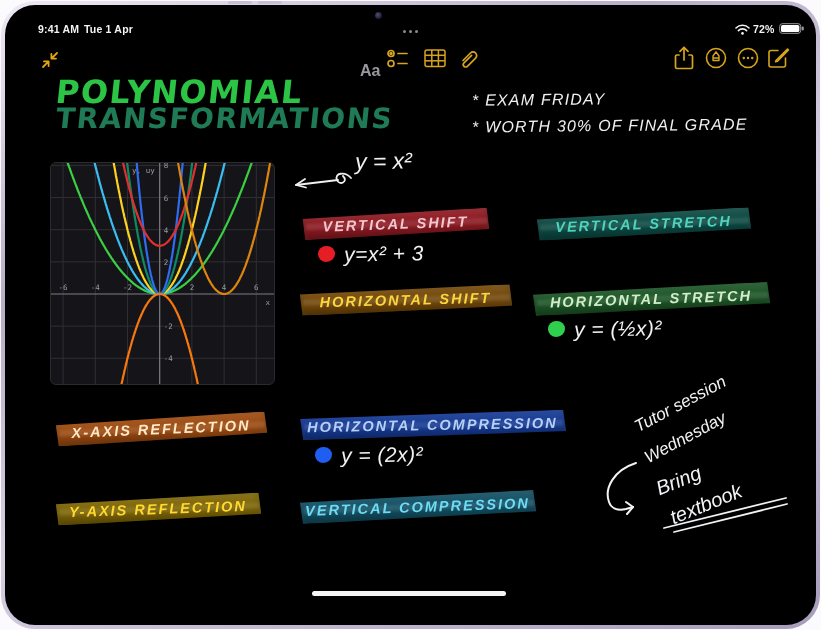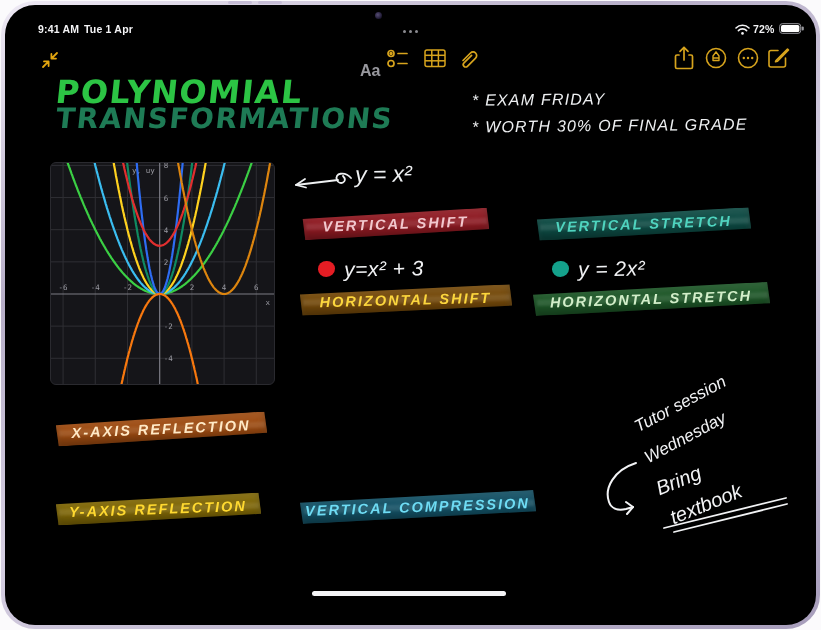--- a/index.html
+++ b/index.html
@@ -33,21 +33,21 @@
   
   .card{position:absolute;}
   .strip{position:relative;height:26px;display:flex;align-items:center;justify-content:center;
     background:var(--hl);transform:rotate(var(--rot,-2deg));
     clip-path:polygon(0.5% 18%,99% 0%,100% 82%,1.5% 100%);
     box-shadow:inset 0 6px 10px rgba(255,255,255,.10),inset 0 -6px 10px rgba(0,0,0,.35);}
   .strip::after{content:"";position:absolute;left:2%;right:1%;top:40%;height:22%;
     background:rgba(255,255,255,.10);filter:blur(1px);}
   .strip-label{color:var(--tc);font-style:italic;font-size:14.5px;font-weight:600;
     letter-spacing:2px;white-space:nowrap;z-index:1;}
-  .eqrow{display:flex;align-items:center;gap:9px;margin-top:20px;padding-left:16px;}
+  .eqrow{display:flex;align-items:center;gap:9px;margin-top:5px;padding-left:16px;}
   .dot{width:17px;height:16px;border-radius:50% 48% 52% 50%;background:var(--dc);flex:none;}
   .eq{font-family:"Liberation Sans",sans-serif;font-style:italic;font-size:21px;
     color:#f0f1f3;letter-spacing:.5px;white-space:nowrap;transform:rotate(-1deg);}
   
   .sidenote{font-style:italic;color:#f2f3f5;white-space:nowrap;transform-origin:left center;}
   
   .homebar{width:194px;height:5px;border-radius:3px;background:#f4f4f6;}
 </style>
 </head>
 <body>
@@ -179,54 +179,63 @@
         <path d="M61.8,267.1L62.5,263.4L63.1,259.7L63.8,256.1L64.4,252.5L65.0,249.0L65.7,245.6L66.3,242.2L67.0,238.8L67.6,235.5L68.3,232.3L68.9,229.1L69.6,225.9L70.2,222.8L70.8,219.8L71.5,216.8L72.1,213.8L72.8,210.9L73.4,208.1L74.1,205.3L74.7,202.6L75.4,199.9L76.0,197.2L76.6,194.6L77.3,192.1L77.9,189.6L78.6,187.2L79.2,184.8L79.9,182.5L80.5,180.2L81.1,178.0L81.8,175.8L82.4,173.7L83.1,171.6L83.7,169.6L84.4,167.6L85.0,165.7L85.7,163.9L86.3,162.0L86.9,160.3L87.6,158.6L88.2,156.9L88.9,155.3L89.5,153.8L90.2,152.2L90.8,150.8L91.5,149.4L92.1,148.0L92.7,146.7L93.4,145.5L94.0,144.3L94.7,143.2L95.3,142.1L96.0,141.0L96.6,140.0L97.3,139.1L97.9,138.2L98.5,137.4L99.2,136.6L99.8,135.9L100.5,135.2L101.1,134.5L101.8,134.0L102.4,133.4L103.0,133.0L103.7,132.5L104.3,132.2L105.0,131.8L105.6,131.6L106.3,131.4L106.9,131.2L107.6,131.1L108.2,131.0L108.8,131.0L109.5,131.0L110.1,131.1L110.8,131.3L111.4,131.5L112.1,131.7L112.7,132.0L113.4,132.3L114.0,132.7L114.6,133.2L115.3,133.7L115.9,134.2L116.6,134.9L117.2,135.5L117.9,136.2L118.5,137.0L119.1,137.8L119.8,138.6L120.4,139.6L121.1,140.5L121.7,141.5L122.4,142.6L123.0,143.7L123.7,144.9L124.3,146.1L124.9,147.4L125.6,148.7L126.2,150.1L126.9,151.5L127.5,153.0L128.2,154.5L128.8,156.1L129.5,157.7L130.1,159.4L130.7,161.2L131.4,162.9L132.0,164.8L132.7,166.7L133.3,168.6L134.0,170.6L134.6,172.7L135.2,174.8L135.9,176.9L136.5,179.1L137.2,181.3L137.8,183.6L138.5,186.0L139.1,188.4L139.8,190.9L140.4,193.4L141.0,195.9L141.7,198.5L142.3,201.2L143.0,203.9L143.6,206.7L144.3,209.5L144.9,212.4L145.6,215.3L146.2,218.2L146.8,221.3L147.5,224.3L148.1,227.5L148.8,230.6L149.4,233.9L150.1,237.2L150.7,240.5L151.4,243.9L152.0,247.3L152.6,250.8L153.3,254.3L153.9,257.9L154.6,261.5L155.2,265.2L155.9,269.0" fill="none" stroke="#f8780e" stroke-width="2.2" stroke-linecap="round" stroke-linejoin="round"></path>
       </svg>
 
     <svg class="abs icn" style="left:291px;top:170px;" width="66" height="24" viewBox="0 0 66 24">
       <g stroke="#eef0f2" stroke-width="1.8" fill="none" stroke-linecap="round">
         <path d="M60,8 C54,1 43,3 46,10 C48,16 58,12 52,6"></path>
         <path d="M47,10 L5,15"></path>
         <path d="M5,15 l9,-6 M5,15 l10,2.5"></path>
       </g>
     </svg>
-    <div class="abs hand" style="left:355px;top:161px;font-size:23px;transform:rotate(-1deg);">y = x²</div>
+    <div class="abs hand" style="left:355px;top:148px;font-size:23px;transform:rotate(-1deg);">y = x²</div>
 
     <div class="card" style="left: 302px; top: 211px; --hl: #8e1a22; --tc: #f2c8ce; --dc: #e51d24;">
       <div class="strip" style="width:187px;--rot:-2deg;">
         <span class="strip-label">VERTICAL SHIFT</span>
       </div>
       <div class="eqrow">
           <span class="dot"></span>
         <span class="eq">y=x² + 3</span>
         </div>
     </div>
     <div class="card" style="left: 536px; top: 211px; --hl: #0d4a43; --tc: #4fd4bf; --dc: #14a18b;">
       <div class="strip" style="width:215px;--rot:-2deg;">
         <span class="strip-label">VERTICAL STRETCH</span>
       </div>
-      <div class="eqrow">
-          <span class="dot"></span>
-        <span class="eq">y = 2x²</span>
-        </div>
     </div>
     <div class="card" style="left: 299px; top: 287px; --hl: #74490a; --tc: #fcd63d; --dc: #dd8812;">
       <div class="strip" style="width:213px;--rot:-1.5deg;">
         <span class="strip-label">HORIZONTAL SHIFT</span>
       </div>
     </div>
     <div class="card" style="left: 532px; top: 286px; --hl: #1d5627; --tc: #d2eec9; --dc: #2fd04e;">
       <div class="strip" style="width:238px;--rot:-2deg;">
         <span class="strip-label">HORIZONTAL STRETCH</span>
       </div>
+      <div class="eqrow">
+          <span class="dot"></span>
+        <span class="eq">y = (½x)²</span>
+        </div>
     </div>
     <div class="card" style="left: 55px; top: 416px; --hl: #9d4b11; --tc: #ffe9c6; --dc: #f66b09;">
       <div class="strip" style="width:212px;--rot:-2.5deg;">
         <span class="strip-label">X-AXIS REFLECTION</span>
       </div>
+    </div>
+    <div class="card" style="left: 299px; top: 412px; --hl: #163a94; --tc: #b6d0f7; --dc: #1e5ef0;">
+      <div class="strip" style="width:267px;--rot:-1deg;">
+        <span class="strip-label">HORIZONTAL COMPRESSION</span>
+      </div>
+      <div class="eqrow">
+          <span class="dot"></span>
+        <span class="eq">y = (2x)²</span>
+        </div>
     </div>
     <div class="card" style="left: 55px; top: 496px; --hl: #7e6606; --tc: #ffd930; --dc: #ffd21d;">
       <div class="strip" style="width:206px;--rot:-2deg;">
         <span class="strip-label">Y-AXIS REFLECTION</span>
       </div>
     </div>
     <div class="card" style="left: 299px; top: 494px; --hl: #135064; --tc: #6edcf4; --dc: #3fc9ee;">
       <div class="strip" style="width:237px;--rot:-2deg;">
         <span class="strip-label">VERTICAL COMPRESSION</span>
       </div>

